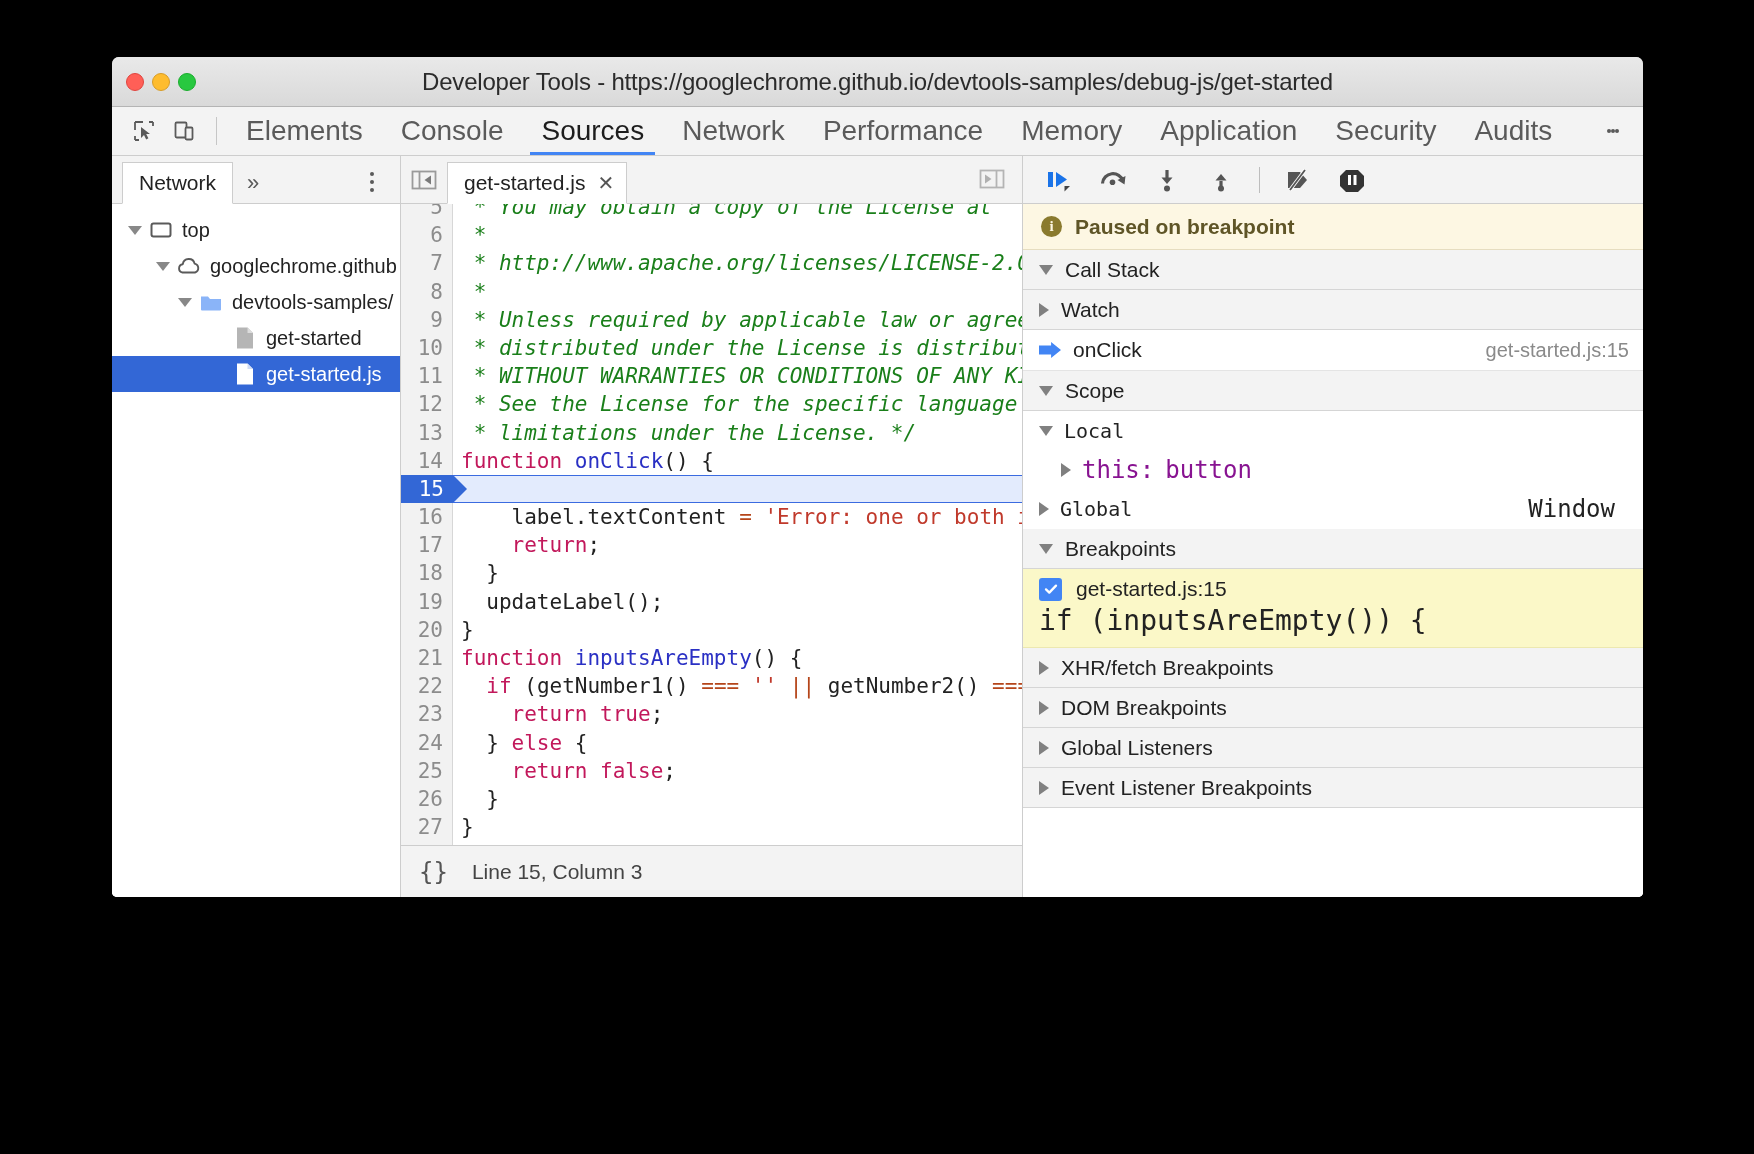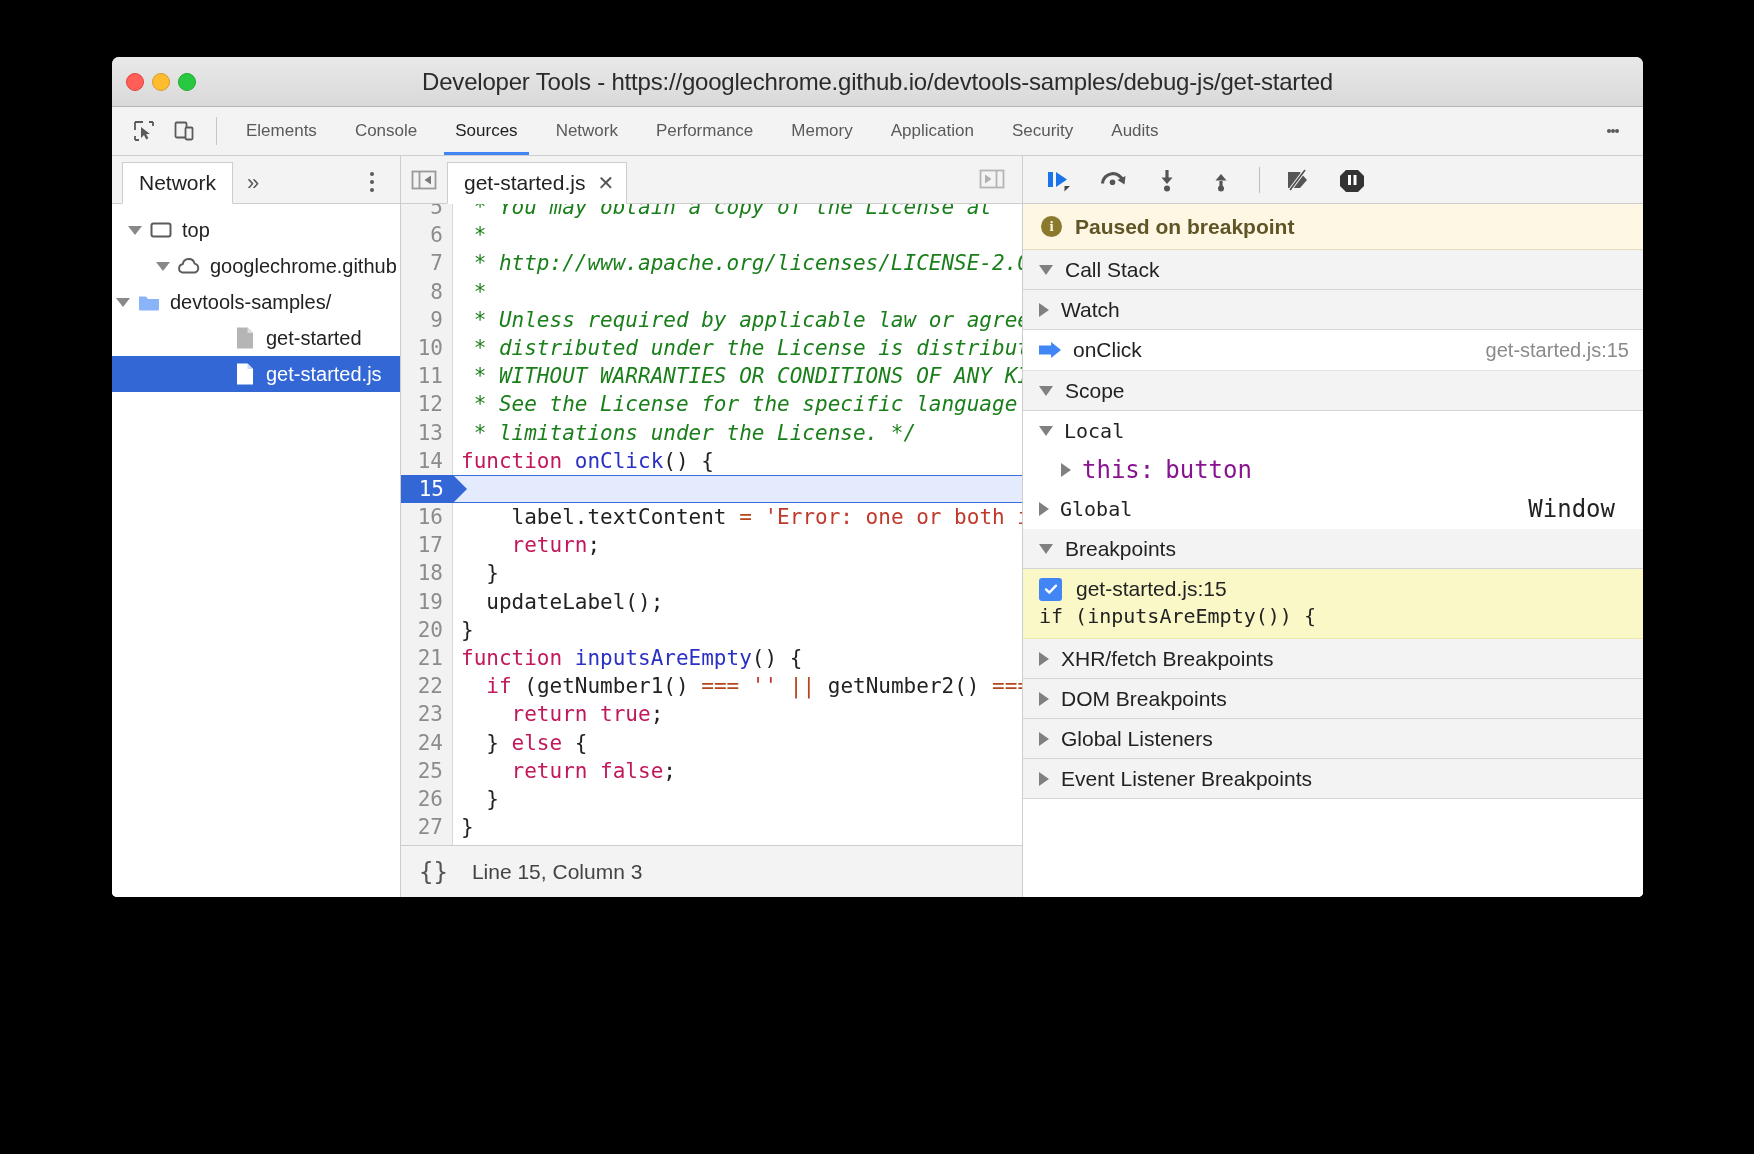--- a/index.html
+++ b/index.html
@@ -86,21 +86,21 @@
     margin: 10px 10px 10px 12px;
   }
   .dt-tabs {
     display: flex;
     align-items: stretch;
   }
   .dt-tab {
     padding: 0 19px;
     display: flex;
     align-items: center;
-    font-size: 17px;
+    font-size: 28px;
     color: #5a5a5a;
     white-space: nowrap;
     cursor: pointer;
     position: relative;
   }
   .dt-tab.active { color: #1d1d1d; }
   .dt-tab.active::after {
     content: "";
     position: absolute;
     left: 8px; right: 8px; bottom: 0;
@@ -478,21 +478,21 @@
     border-radius: 3px;
     background: #4285f4;
     display: flex; align-items: center; justify-content: center;
     flex: none;
     cursor: pointer;
   }
   .bp-check svg { display: block; }
   .bp-item-code {
     margin-top: 3px;
     font-family: "DejaVu Sans Mono", monospace;
-    font-size: 20px;
+    font-size: 28px;
     color: #222;
     white-space: pre;
   }
   .dbg-filler { flex: 1; background: #fff; }
 </style>
 </head>
 <body>
 
 <div id="root">
   <div class="window">
@@ -592,21 +592,21 @@
                 <span class="caret"></span>
               </span>
             <span class="tree-icon">
               <svg width="26" height="18" viewBox="0 0 26 18">
                   <path d="M6.5 15.5 A4.2 4.2 0 0 1 6.8 7.2 A6 6 0 0 1 18.6 6.6 A4.6 4.6 0 0 1 19 15.5 Z" stroke="#5a5a5a" stroke-width="1.9" fill="none" stroke-linejoin="round"></path>
                 </svg>
             </span>
             <span class="tree-label">googlechrome.github</span>
           </div>
 
-          <div class="tree-row" style="">
+          <div class="tree-row" style="padding-left:62px">
             <span class="tw">
                 <span class="caret"></span>
               </span>
             <span class="tree-icon">
               <svg width="24" height="20" viewBox="0 0 24 20">
                   <path d="M2 4.5 h7 l2 2.4 h11 v10.6 a1 1 0 0 1 -1 1 h-18 a1 1 0 0 1 -1 -1 z" fill="#8ab4f8"></path>
                 </svg>
             </span>
             <span class="tree-label">devtools-samples/</span>
           </div>

